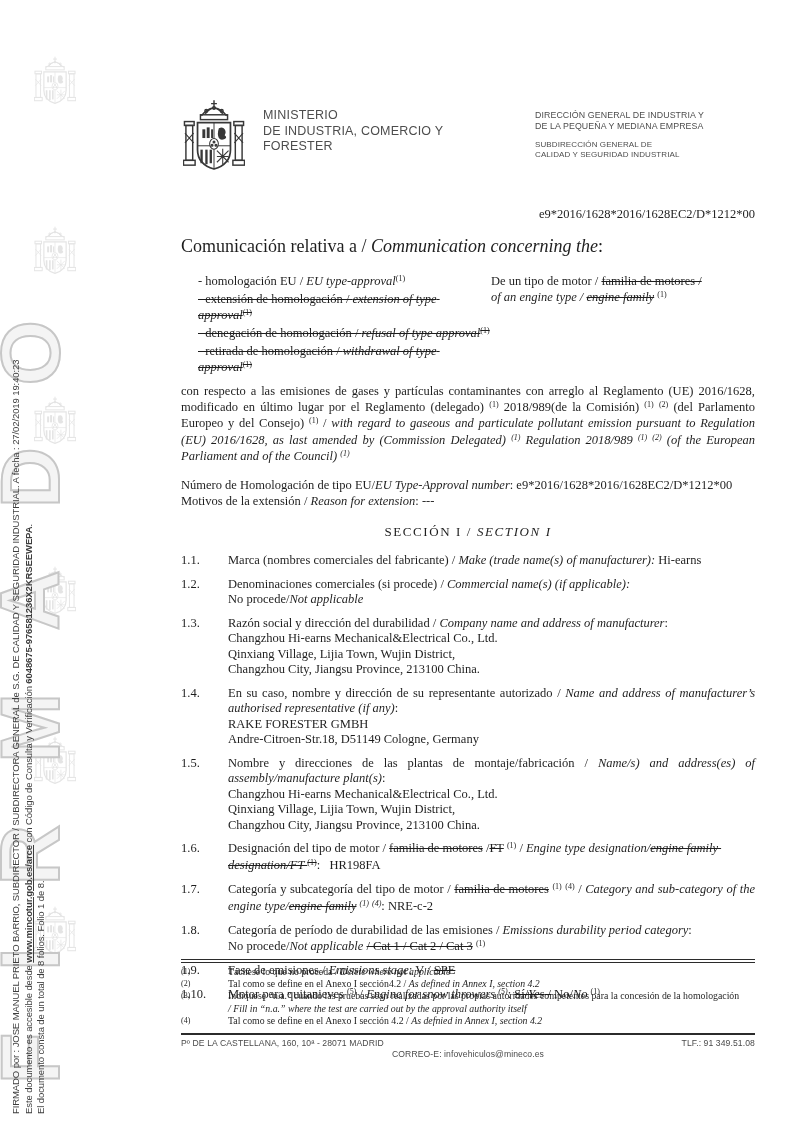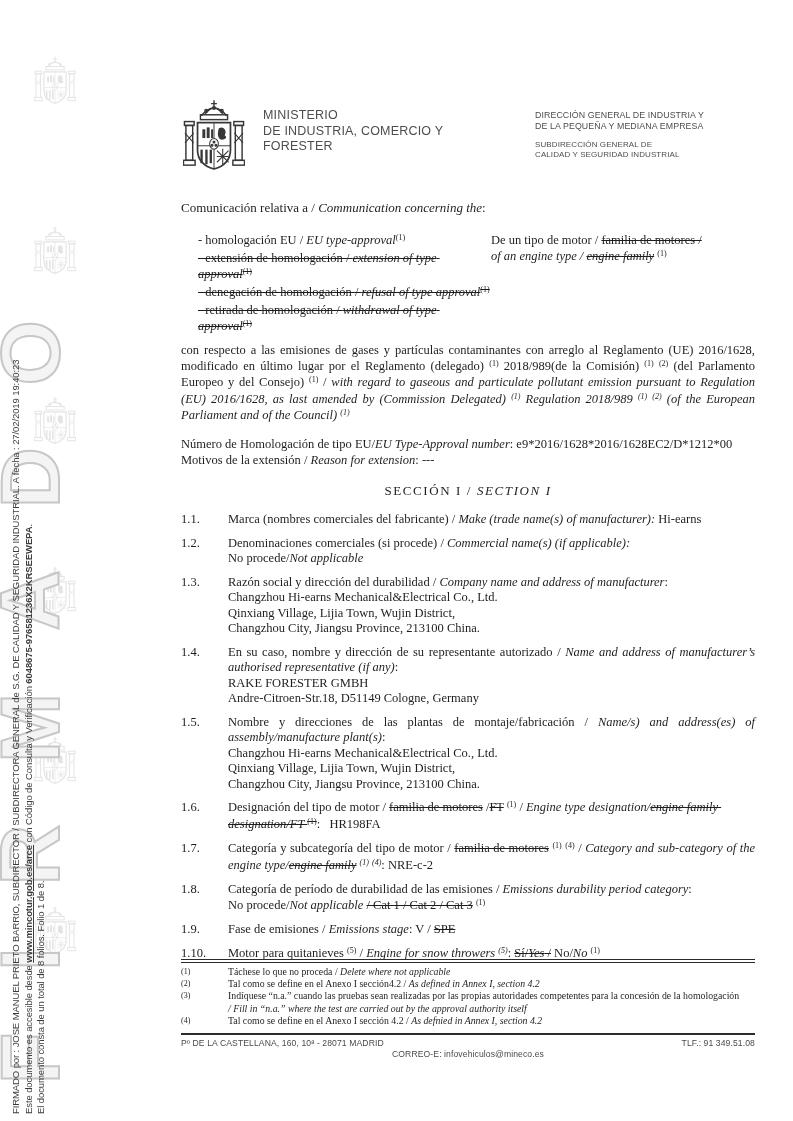--- a/index.html
+++ b/index.html
@@ -38,21 +38,21 @@
   .dir-block {
     position:absolute; left:354px; top:12px;
     font-family:"Liberation Sans","DejaVu Sans",sans-serif;
     color:#4d4d4d;
   }
   .dir-block .g1 { font-size:8.8px; line-height:10.5px; letter-spacing:0.1px; }
   .dir-block .g2 { margin-top:9px; font-size:8px; line-height:9.5px; letter-spacing:0.1px; }
   .appr-code { margin-top:21px; text-align:right; font-size:12.5px; }
   .page-ind { margin-top:15px; text-align:right; font-size:12.5px; }
   .rich { white-space:pre-wrap; }
-  .intro { margin-top:14px; font-size:13px; }
+  .intro { margin-top:14px; font-size:18px; }
   .options { margin-top:16px; display:flex; font-size:12.5px; line-height:16px; }
   .options .col-l { width:310px; padding-left:17px; box-sizing:border-box; }
   .options .col-r { width:247px; }
   .regpara { margin-top:7px; font-size:12.5px; line-height:15.6px; text-align:justify; }
   .apprline { margin-top:12px; font-size:12.5px; line-height:15.6px; }
   .sect-head { margin-top:15px; text-align:center; font-size:13px; letter-spacing:1.6px; }
   .items { margin-top:13px; }
   .item { display:flex; margin-bottom:8px; font-size:12.5px; line-height:15.5px; }
   .item .num { width:47px; flex:0 0 47px; }
   .item .ibody { flex:1; }
@@ -169,20 +169,21 @@
           <div>DIRECCIÓN GENERAL DE INDUSTRIA Y</div>
           <div>DE LA PEQUEÑA Y MEDIANA EMPRESA</div>
         </div>
         <div class="g2">
           <div>SUBDIRECCIÓN GENERAL DE</div>
           <div>CALIDAD Y SEGURIDAD INDUSTRIAL</div>
         </div>
       </div>
     </div>
 
+    <div class="appr-code">e9*2016/1628*2016/1628EC2/D*1212*00</div>
 
     <div class="intro rich"><span>Comunicación relativa a / </span><span class="i">Communication concerning the</span><span>:</span></div>
 
     <div class="options">
       <div class="col-l">
         <div class="rich"><span>- homologación EU / </span><span class="i">EU type-approval</span><span class="sup">(1)</span></div>
         <div class="rich"><span class="s">- extensión de homologación / </span><span class="i s">extension of type approval</span><span class="sup s">(1)</span></div>
         <div class="rich"><span class="s">- denegación de homologación / </span><span class="i s">refusal of type approval</span><span class="sup s">(1)</span></div>
         <div class="rich"><span class="s">- retirada de homologación / </span><span class="i s">withdrawal of type approval</span><span class="sup s">(1)</span></div>
       </div>

